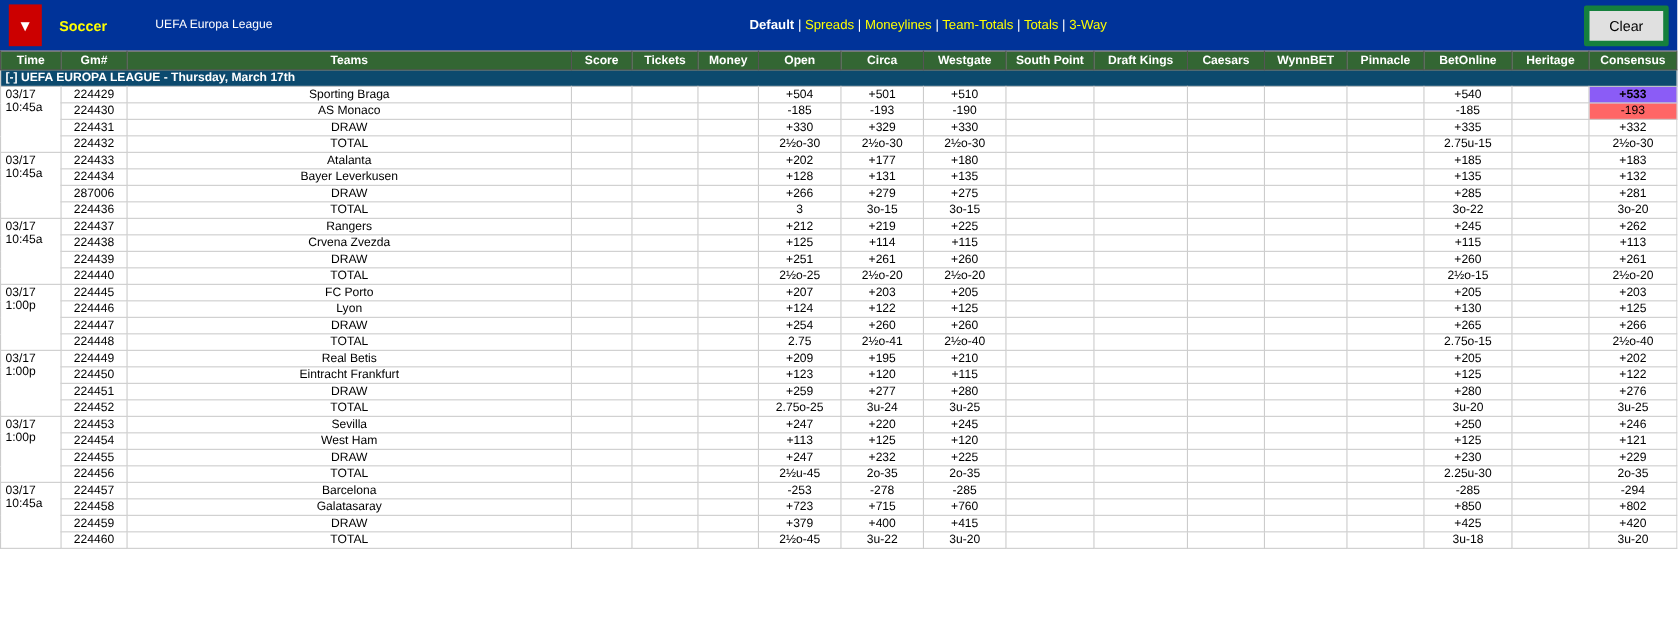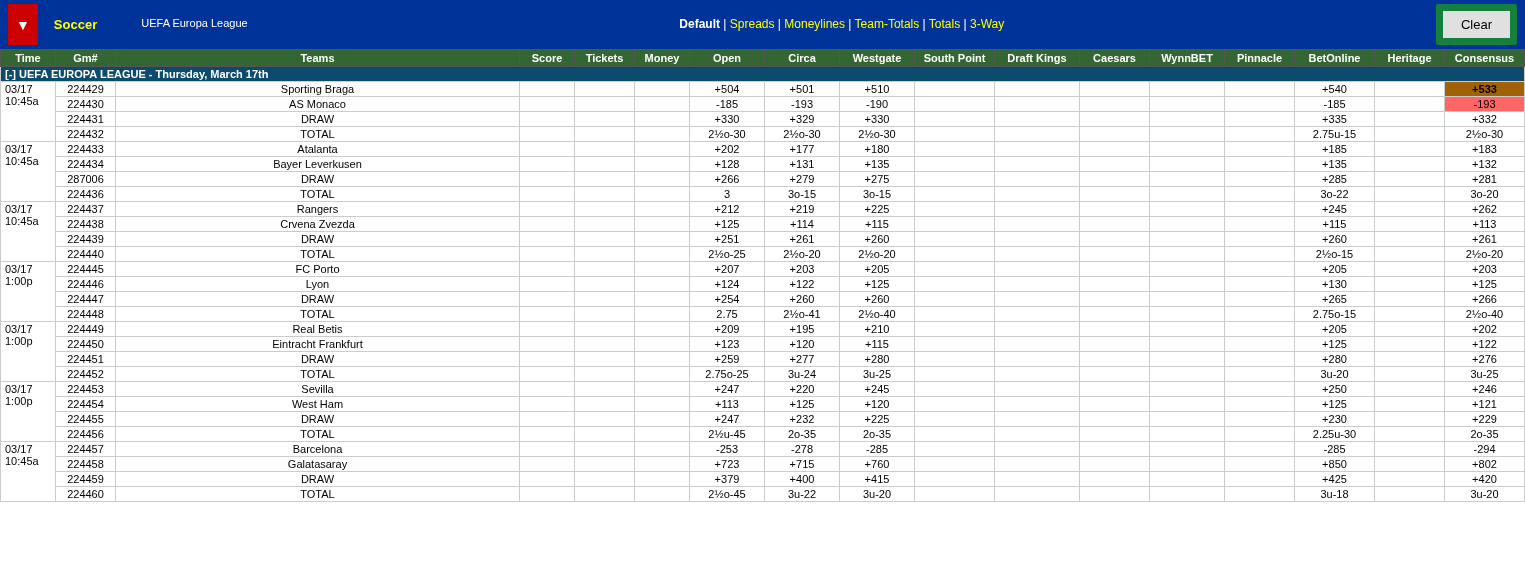--- a/index.html
+++ b/index.html
@@ -25,21 +25,21 @@
       text-align: center;
       color: #fff;
       font-size: 12px;
       line-height: 1.6;
     }
     #header-center a { color: #ffff00; text-decoration: none; }
     #header-center .bold { font-weight: bold; }
     #clear-btn {
       background: #e0e0e0;
       color: #000;
-      border: 7px solid #15803d;
+      border: 5px solid #15803d;
       padding: 6px 18px;
       font-size: 13px;
       cursor: pointer;
       border-radius: 2px;
     }
     #arrow-btn {
       background: #cc0000;
       color: #fff;
       border: none;
       padding: 4px 8px;
@@ -86,21 +86,21 @@
     .col-southpoint { width: 80px; }
     .col-draftkings { width: 85px; }
     .col-caesars { width: 70px; }
     .col-wynnbet { width: 75px; }
     .col-pinnacle { width: 70px; }
     .col-betonline { width: 80px; }
     .col-heritage { width: 70px; }
     .col-consensus { width: 80px; }
 
     .td-team { text-align: left; padding-left: 4px; }
-    .highlight-green { background: #a16207; color: #000; font-weight: bold; }
+    .highlight-green { background: #8b5cf6; color: #000; font-weight: bold; }
     .highlight-red { background: #ff6666; color: #000; }
   </style>
 </head>
 <body>
 
 <div id="header">
   <button id="arrow-btn">▼</button>
   <div id="header-left">
     <a>Soccer</a>
     <span>UEFA Europa League</span>

